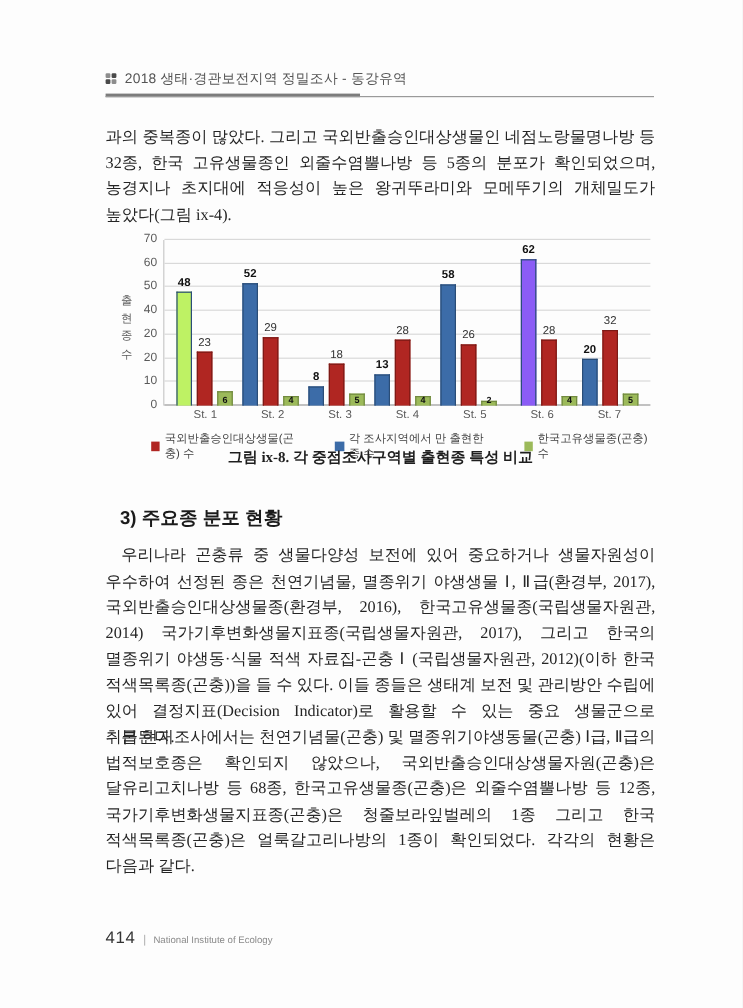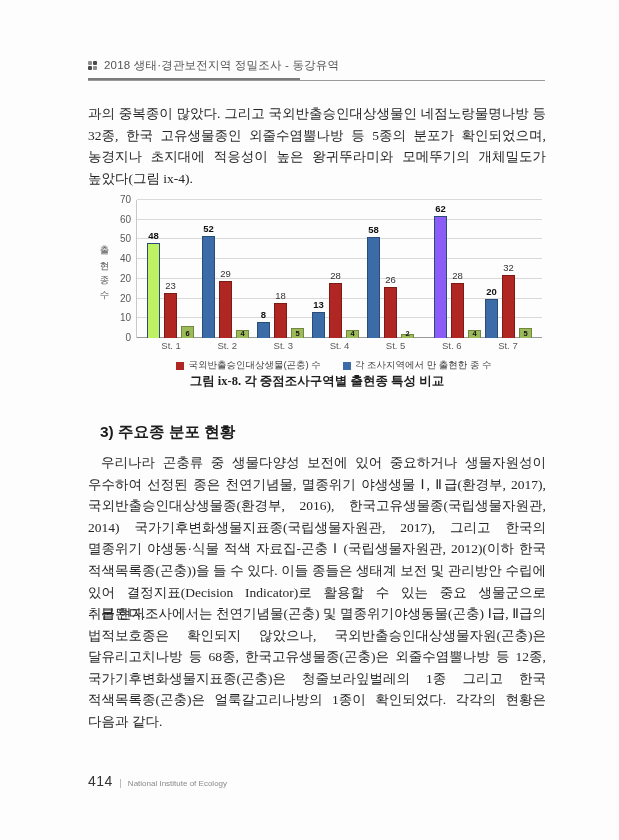--- a/index.html
+++ b/index.html
@@ -204,20 +204,24 @@
       </div>
     <div class="legend">
         <div class="legend-item">
           <span class="legend-swatch" style="background: rgb(176, 38, 34);"></span>
           <span>국외반출승인대상생물(곤충) 수</span>
         </div>
         <div class="legend-item">
           <span class="legend-swatch" style="background: rgb(60, 108, 168);"></span>
           <span>각 조사지역에서 만 출현한 종 수</span>
         </div>
+        <div class="legend-item">
+          <span class="legend-swatch" style="background: rgb(156, 186, 90);"></span>
+          <span>한국고유생물종(곤충) 수</span>
+        </div>
       </div>
   </figure>
 
   <div class="caption">그림 ix-8. 각 중점조사구역별 출현종 특성 비교</div>
 
   <h3 class="heading">3) 주요종 분포 현황</h3>
 
   <p class="para p1">우리나라 곤충류 중 생물다양성 보전에 있어 중요하거나 생물자원성이 우수하여 선정된 종은 천연기념물, 멸종위기 야생생물 Ⅰ, Ⅱ급(환경부, 2017), 국외반출승인대상생물종(환경부, 2016), 한국고유생물종(국립생물자원관, 2014) 국가기후변화생물지표종(국립생물자원관, 2017), 그리고 한국의 멸종위기 야생동·식물 적색 자료집-곤충 Ⅰ (국립생물자원관, 2012)(이하 한국 적색목록종(곤충))을 들 수 있다. 이들 종들은 생태계 보전 및 관리방안 수립에 있어 결정지표(Decision Indicator)로 활용할 수 있는 중요 생물군으로 취급된다.</p>
   <p class="para p2">본 현지조사에서는 천연기념물(곤충) 및 멸종위기야생동물(곤충) Ⅰ급, Ⅱ급의 법적보호종은 확인되지 않았으나, 국외반출승인대상생물자원(곤충)은 달유리고치나방 등 68종, 한국고유생물종(곤충)은 외줄수염뿔나방 등 12종, 국가기후변화생물지표종(곤충)은 청줄보라잎벌레의 1종 그리고 한국 적색목록종(곤충)은 얼룩갈고리나방의 1종이 확인되었다. 각각의 현황은 다음과 같다.</p>
 

